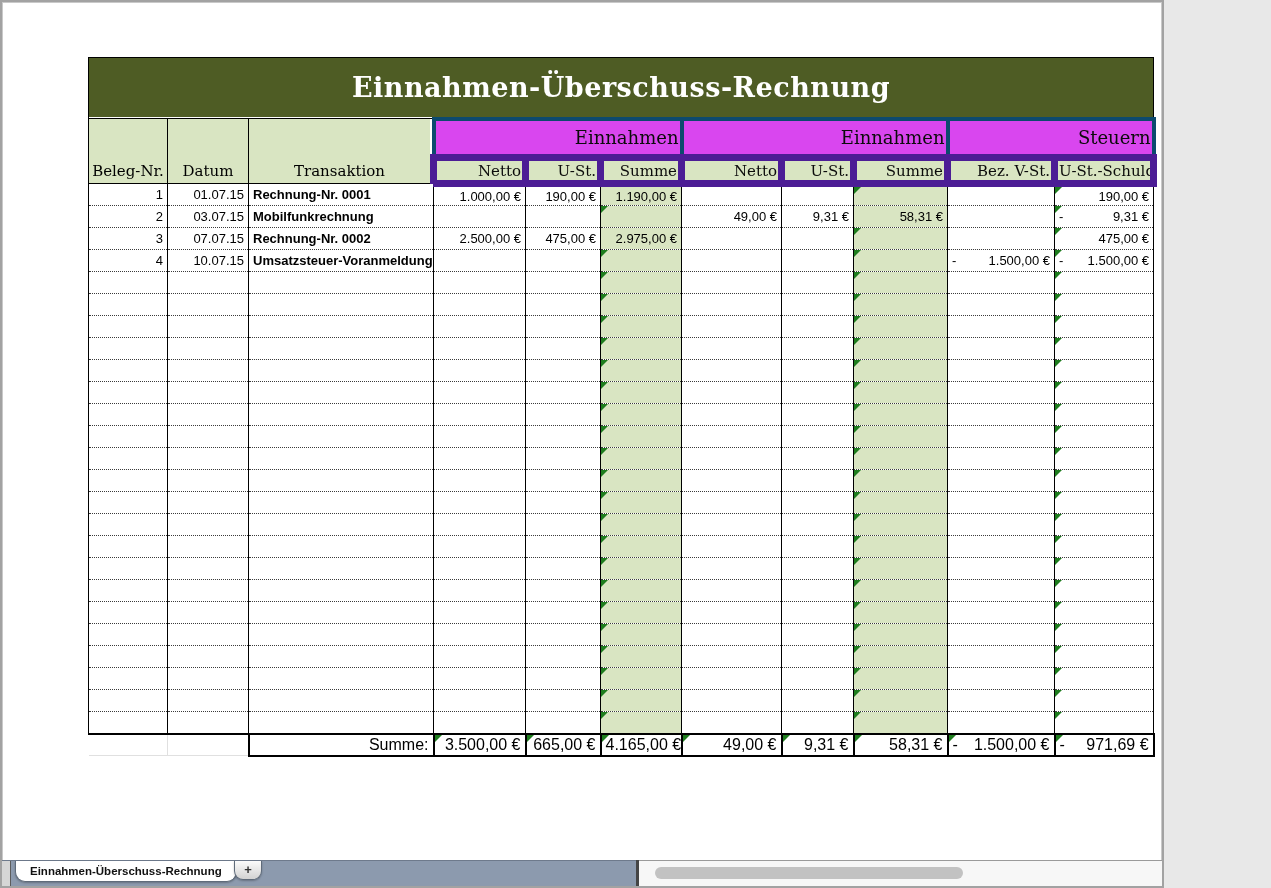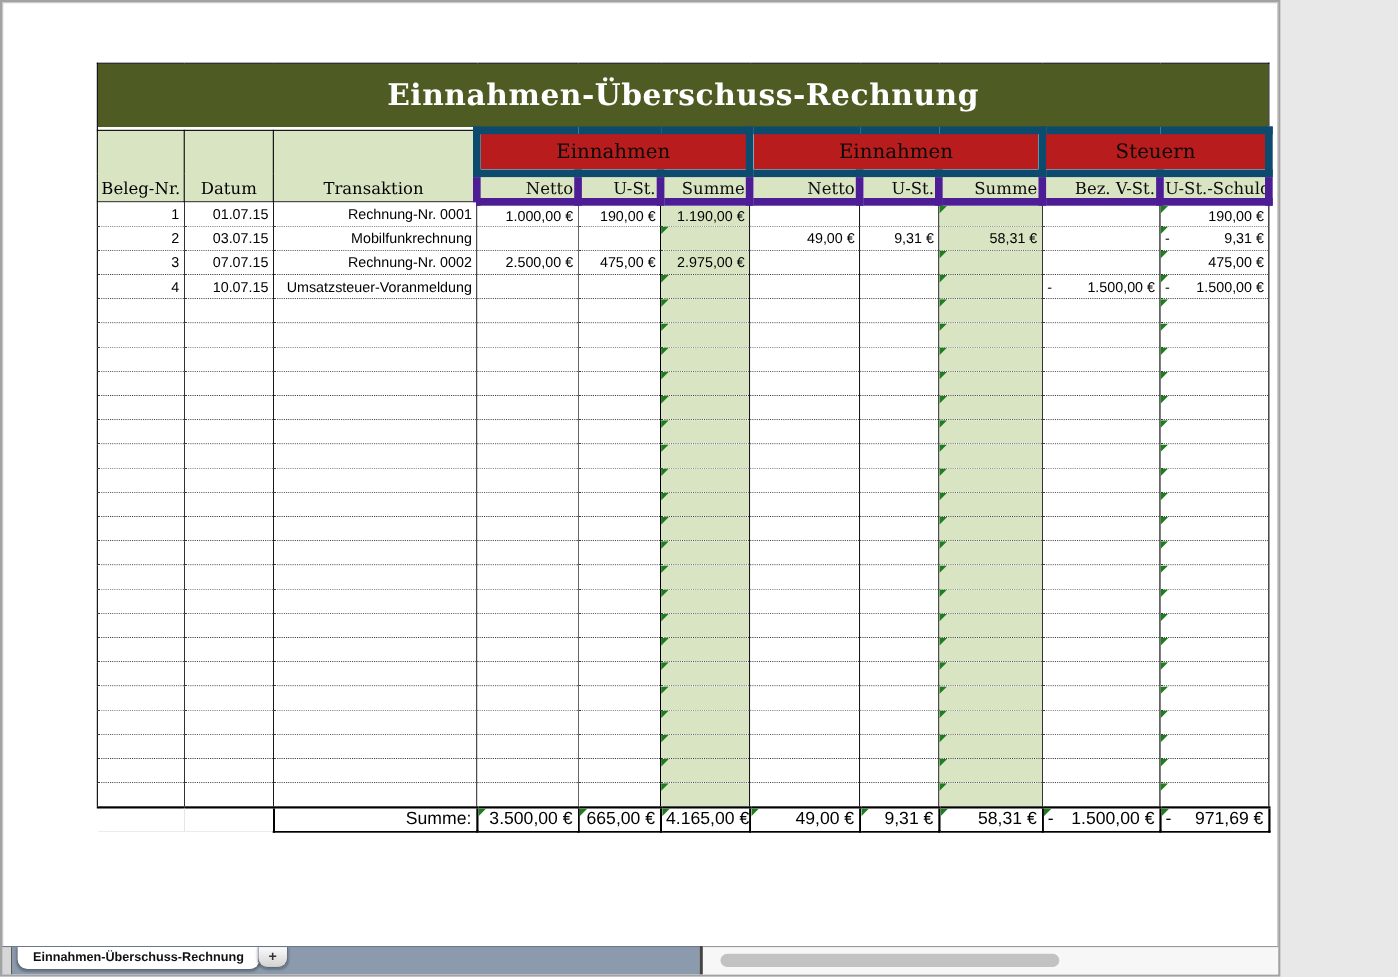--- a/index.html
+++ b/index.html
@@ -15,41 +15,41 @@
   table.grid td{box-sizing:border-box;overflow:hidden;white-space:nowrap;}
 
   
   td.banner{
     height:61px;background:#4e5c24;border:1px solid #000;
     text-align:center;vertical-align:middle;color:#fff;
     font-family:"DejaVu Serif",serif;font-size:27px;font-weight:700;letter-spacing:.5px;
   }
   
   td.ghead{
-    height:39px;background:#b91c1c;border:7px solid #0c4a6e;text-align:center;vertical-align:middle;
+    height:39px;background:#d946ef;border:4px solid #0c4a6e;text-align:right;vertical-align:middle;
     font-family:"DejaVu Serif",serif;font-size:18px;color:#0b0b0b;
   }
   td.shead{
     height:26px;background:#d9e5c2;border:7px solid #4c1d95;text-align:right;vertical-align:middle;
     font-family:"DejaVu Serif",serif;font-size:15px;color:#0b0b0b;padding:0 1px;
   }
   td.hdr-left{
     background:#d9e5c2;border:1px solid #000;text-align:center;vertical-align:bottom;
     font-family:"DejaVu Serif",serif;font-size:15px;color:#000000;padding-bottom:3px;
   }
   
   tbody.data td{
     height:22px;border-right:1px solid #000;border-bottom:1px dotted #3a3a3a;
     font-size:13px;color:#000;padding:0 4px;position:relative;background:#fff;
   }
   tbody.data td:first-child{border-left:1px solid #000;}
   tbody.data tr.lastrow td{border-bottom:2px solid #000;}
   td.green{background:#d9e5c2 !important;}
   td.num{text-align:right;}
-  td.txt{text-align:right;padding:0 2px;}
+  td.txt{text-align:left;padding:0 2px;font-weight:bold;}
   .tri::before{
     content:"";position:absolute;top:0;left:0;width:0;height:0;
     border-top:7px solid #1e7d1e;border-right:7px solid transparent;
   }
   .negwrap{display:flex;justify-content:space-between;align-items:center;}
   
   tr.totals td{height:22px;font-size:16px;background:#fff;position:relative;}
   tr.totals td.ghost{border:none;border-right:1px solid #e0e0e0;border-bottom:1px solid #e0e0e0;}
   tr.totals td.box{border:2px solid #000;text-align:right;padding:0 4px;}
   

